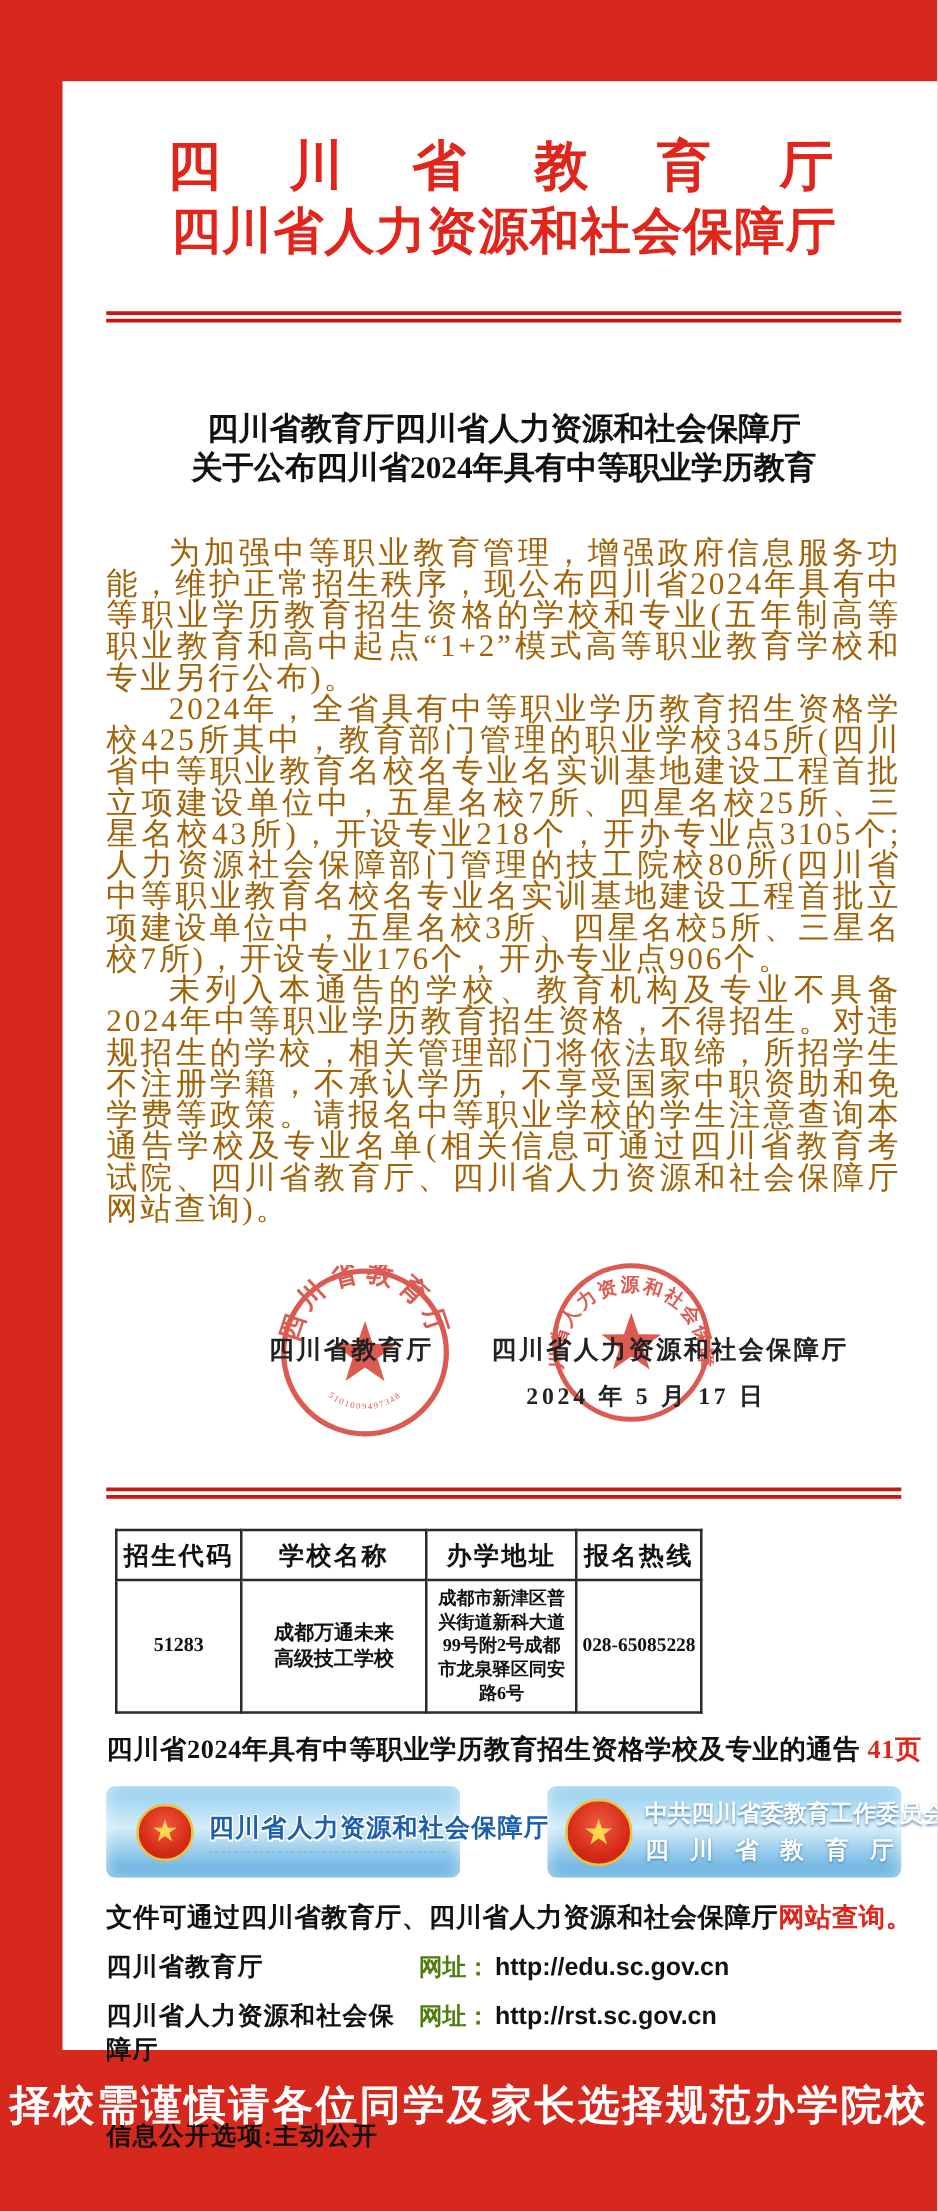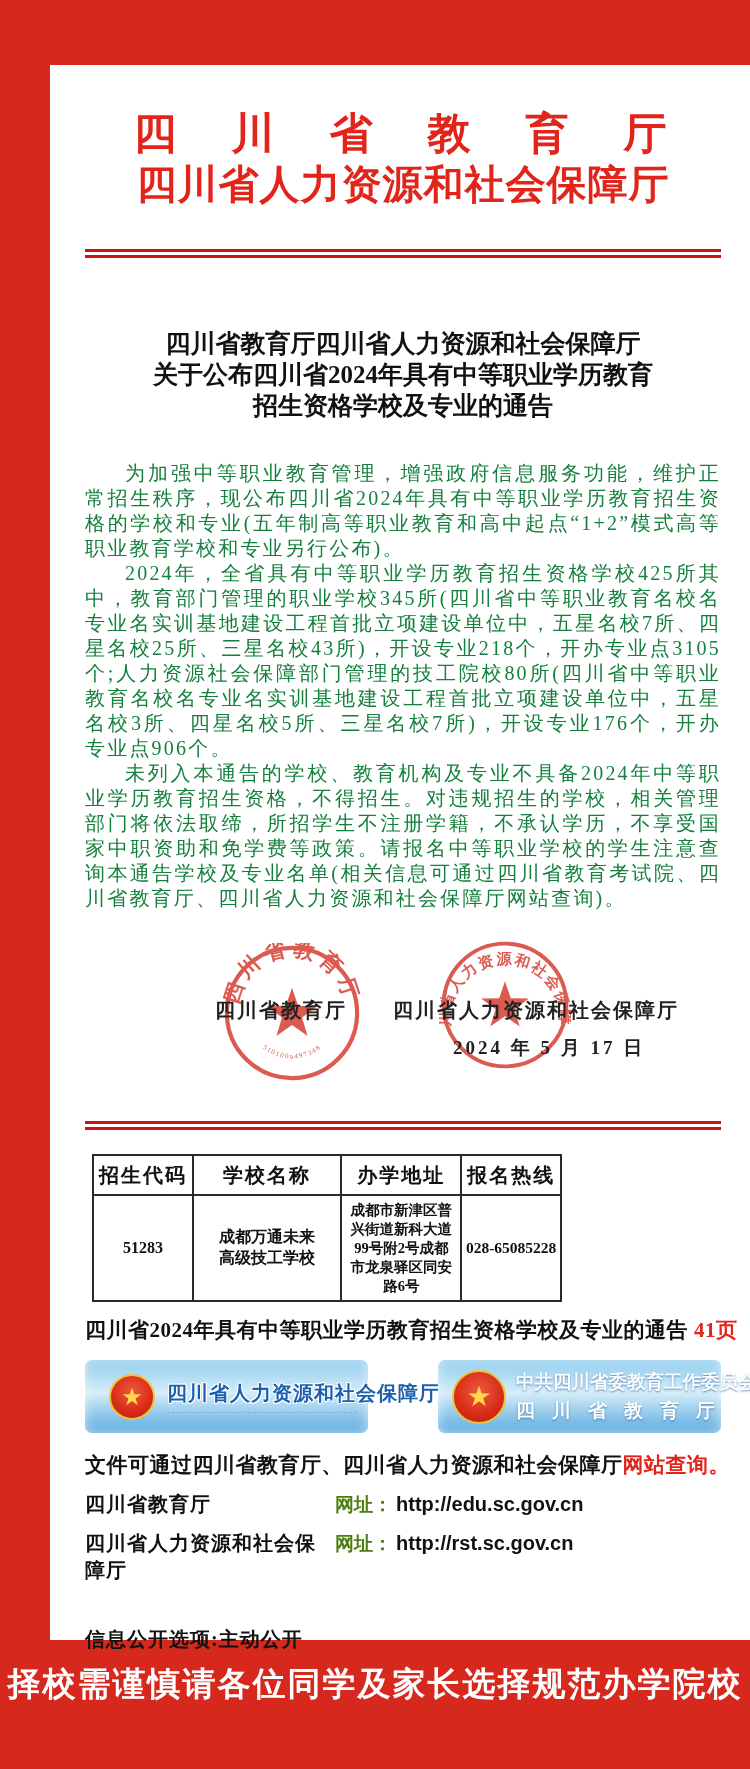--- a/index.html
+++ b/index.html
@@ -10,30 +10,30 @@
   
   .org-title1{margin-top:44px;font-size:43px;line-height:50px;font-weight:bold;color:#e1251b;text-align:center;letter-spacing:6px;white-space:nowrap;}
   .org-title2{font-size:40px;line-height:52px;font-weight:bold;color:#e1251b;text-align:center;letter-spacing:1px;white-space:nowrap;}
   .rule{margin-top:38px;height:3px;border-top:3px solid #cc1510;border-bottom:3px solid #cc1510;background:#ffffff;}
   .rule2{margin-top:25px;height:3px;border-top:3px solid #cc1510;border-bottom:3px solid #cc1510;background:#ffffff;}
   .doc-number{margin-top:6px;text-align:right;font-size:17px;line-height:24px;font-weight:bold;color:#222;}
   
   .heading{margin-top:70px;text-align:center;font-weight:bold;color:#111;font-size:25px;line-height:31px;}
   
   .bodytext{margin-top:40px;}
-  .bodytext p{margin:0;font-size:20px;line-height:25px;letter-spacing:2.2px;color:#15803d;text-align:justify;text-indent:2em;font-weight:500;}
+  .bodytext p{margin:0;font-size:25px;line-height:25px;letter-spacing:2.2px;color:#a16207;text-align:justify;text-indent:2em;font-weight:500;}
   
   .seal-section{position:relative;height:175px;margin-top:10px;}
   .seal{position:absolute;z-index:1;opacity:0.88;}
   .seal-left{left:137px;top:22px;}
   .seal-right{left:354px;top:18px;}
   .seal-caption{position:absolute;z-index:2;font-size:20px;font-weight:bold;color:#222;letter-spacing:2px;white-space:nowrap;}
   .cap-left{left:130px;top:76px;}
   .cap-right{left:308px;top:76px;}
-  .seal-date{position:absolute;z-index:2;left:368px;top:114px;font-size:19px;font-weight:bold;color:#222;letter-spacing:3px;white-space:nowrap;}
+  .seal-date{position:absolute;z-index:2;left:336px;top:114px;font-size:19px;font-weight:bold;color:#222;letter-spacing:3px;white-space:nowrap;}
   
   .school-table{margin-top:24px;margin-left:7px;border-collapse:collapse;width:470px;color:#111;}
   .school-table th,.school-table td{border:2px solid #2a2a2a;text-align:center;vertical-align:middle;font-weight:bold;}
   .school-table th{font-size:20px;height:36px;letter-spacing:2px;border-radius:19px;}
   .school-table td{height:96px;}
   .td-code{font-size:16px;width:110px;}
   .td-school{font-size:16px;width:126px;padding:0 21px;}
   .td-addr{font-size:14.5px;width:124px;text-align:justify;padding:4px 8px;line-height:19px;}
   .td-hot{font-size:15.5px;width:104px;}
   
@@ -71,21 +71,20 @@
 
       <div class="org-title1">四　川　省　教　育　厅</div>
       <div class="org-title2">四川省人力资源和社会保障厅</div>
 
       <div class="rule"></div>
 
 
       <div class="heading">
         <div>四川省教育厅四川省人力资源和社会保障厅</div>
         <div>关于公布四川省2024年具有中等职业学历教育</div>
-        <div>招生资格学校及专业的通告</div>
       </div>
 
       <div class="bodytext">
         <p>为加强中等职业教育管理，增强政府信息服务功能，维护正常招生秩序，现公布四川省2024年具有中等职业学历教育招生资格的学校和专业(五年制高等职业教育和高中起点“1+2”模式高等职业教育学校和专业另行公布)。</p>
         <p>2024年，全省具有中等职业学历教育招生资格学校425所其中，教育部门管理的职业学校345所(四川省中等职业教育名校名专业名实训基地建设工程首批立项建设单位中，五星名校7所、四星名校25所、三星名校43所)，开设专业218个，开办专业点3105个;人力资源社会保障部门管理的技工院校80所(四川省中等职业教育名校名专业名实训基地建设工程首批立项建设单位中，五星名校3所、四星名校5所、三星名校7所)，开设专业176个，开办专业点906个。</p>
         <p>未列入本通告的学校、教育机构及专业不具备2024年中等职业学历教育招生资格，不得招生。对违规招生的学校，相关管理部门将依法取缔，所招学生不注册学籍，不承认学历，不享受国家中职资助和免学费等政策。请报名中等职业学校的学生注意查询本通告学校及专业名单(相关信息可通过四川省教育考试院、四川省教育厅、四川省人力资源和社会保障厅网站查询)。</p>
       </div>
 
       <div class="seal-section">
         <svg class="seal seal-left" width="140" height="140" viewBox="0 0 200 200">

